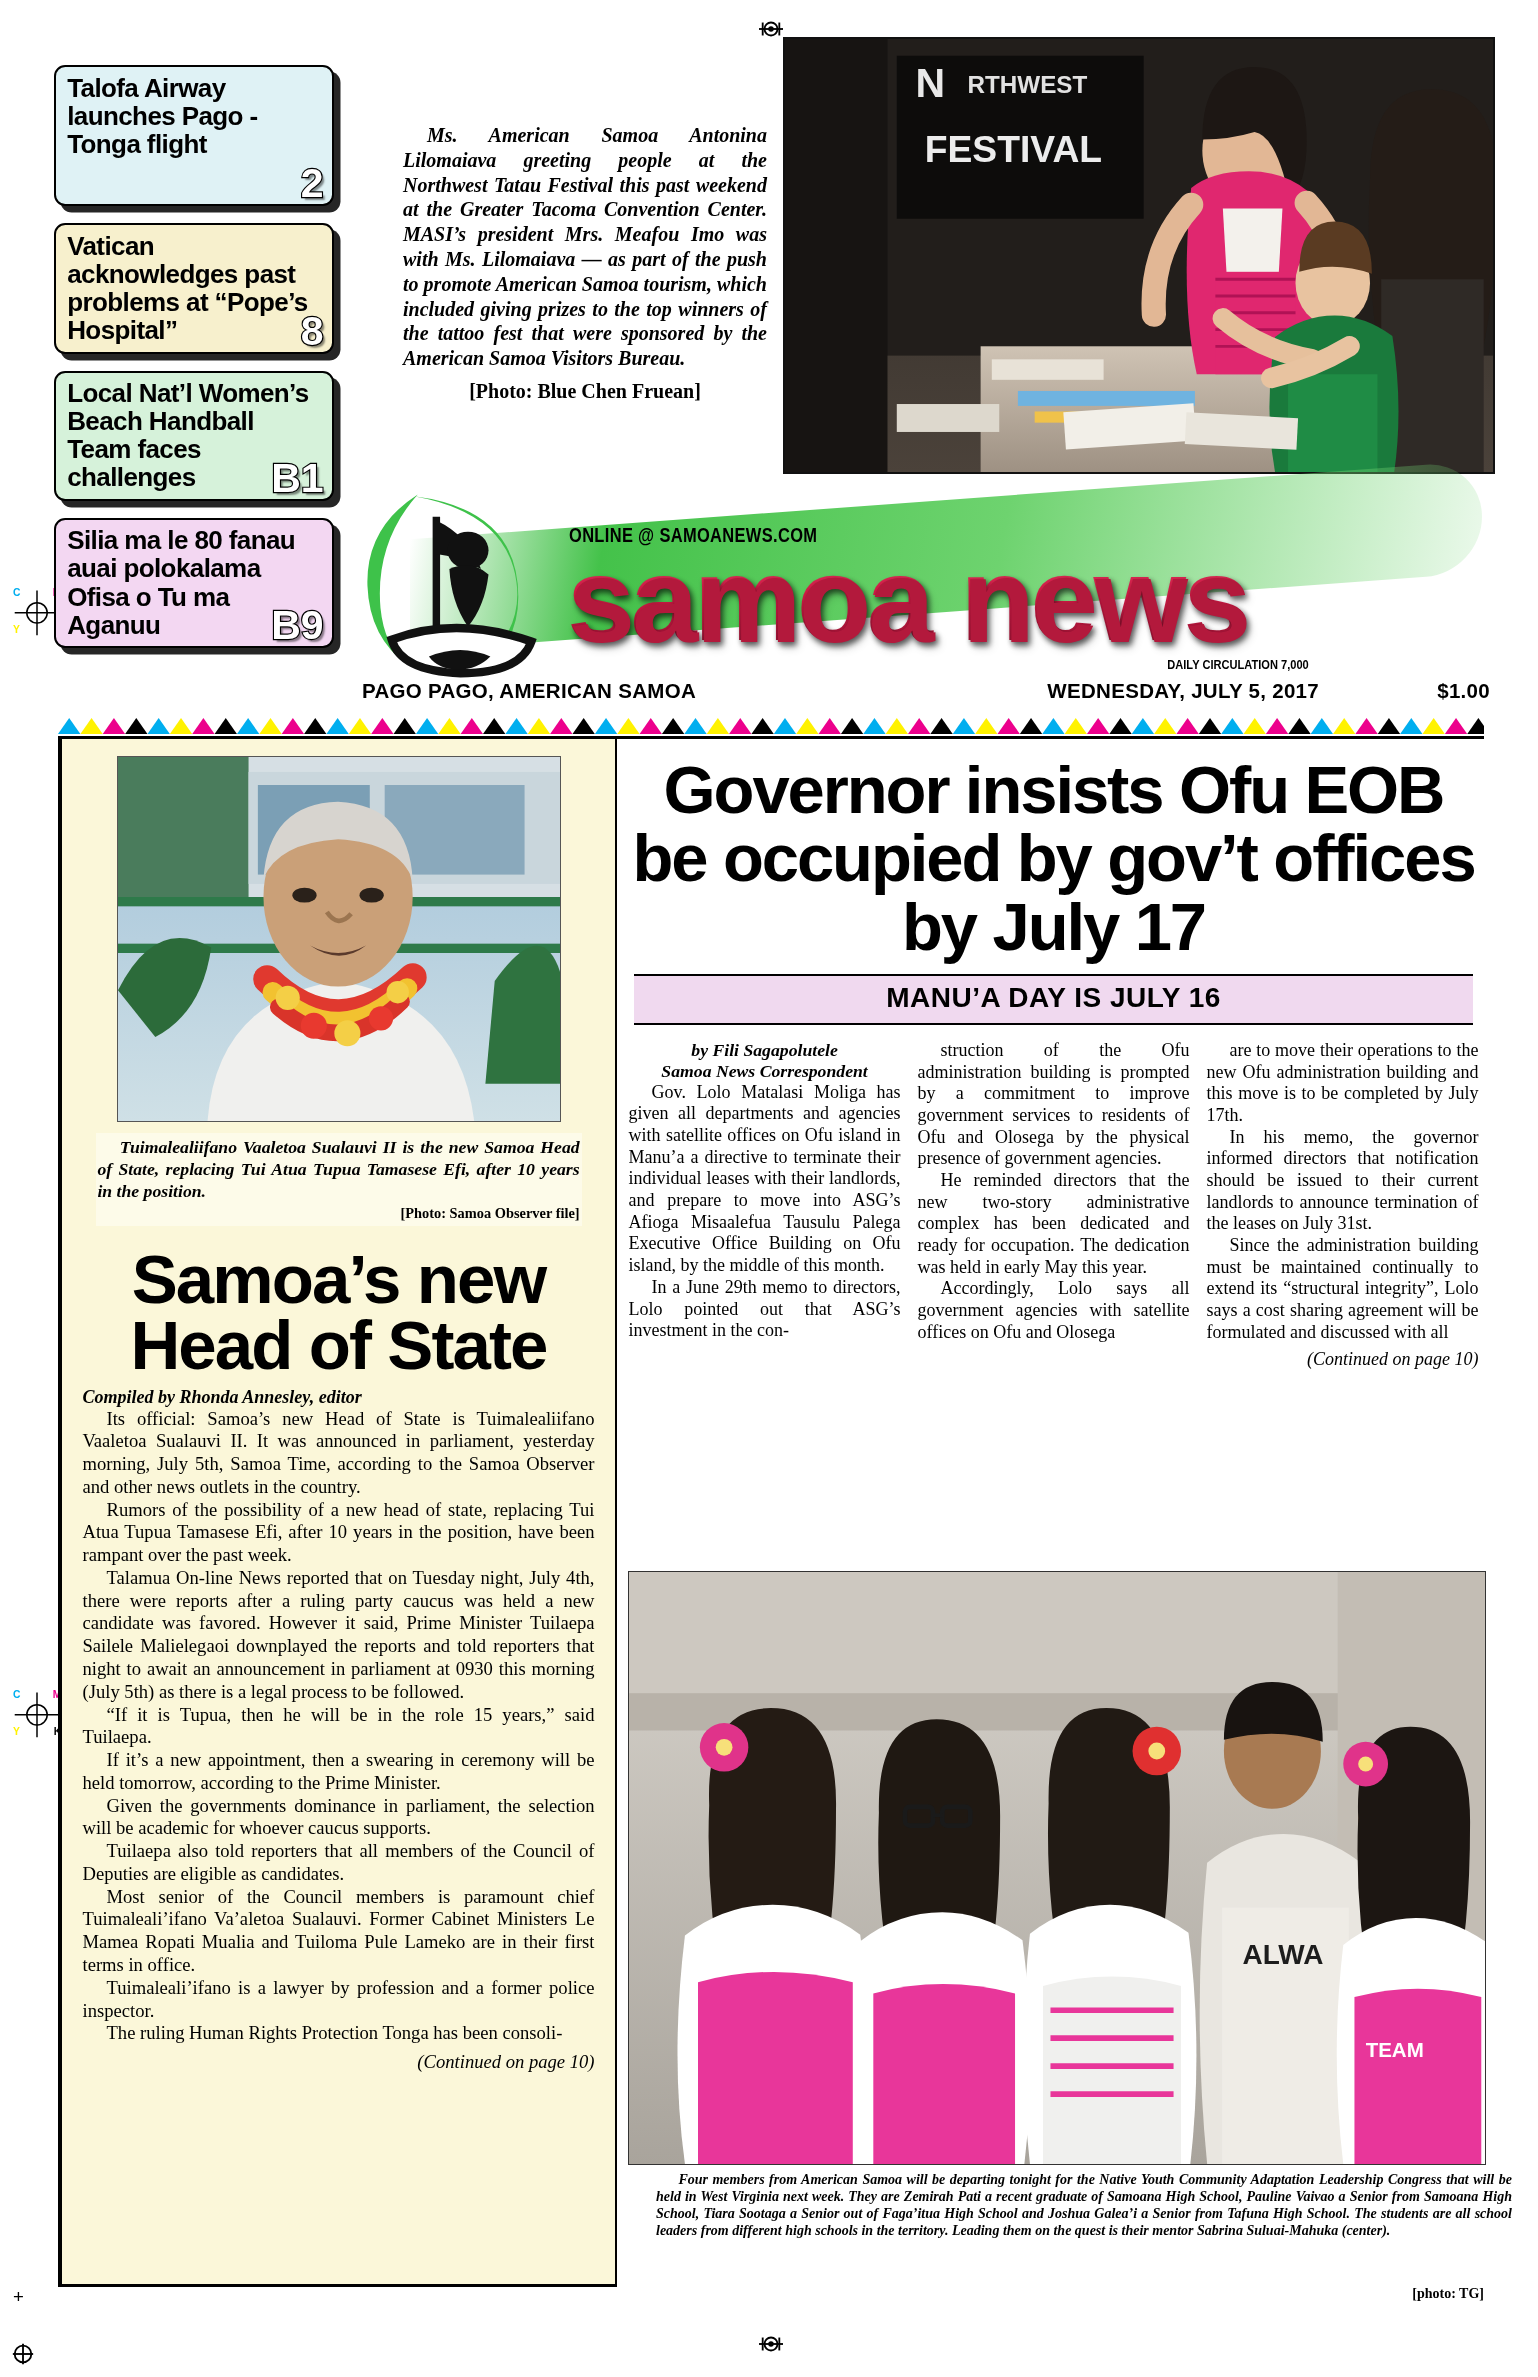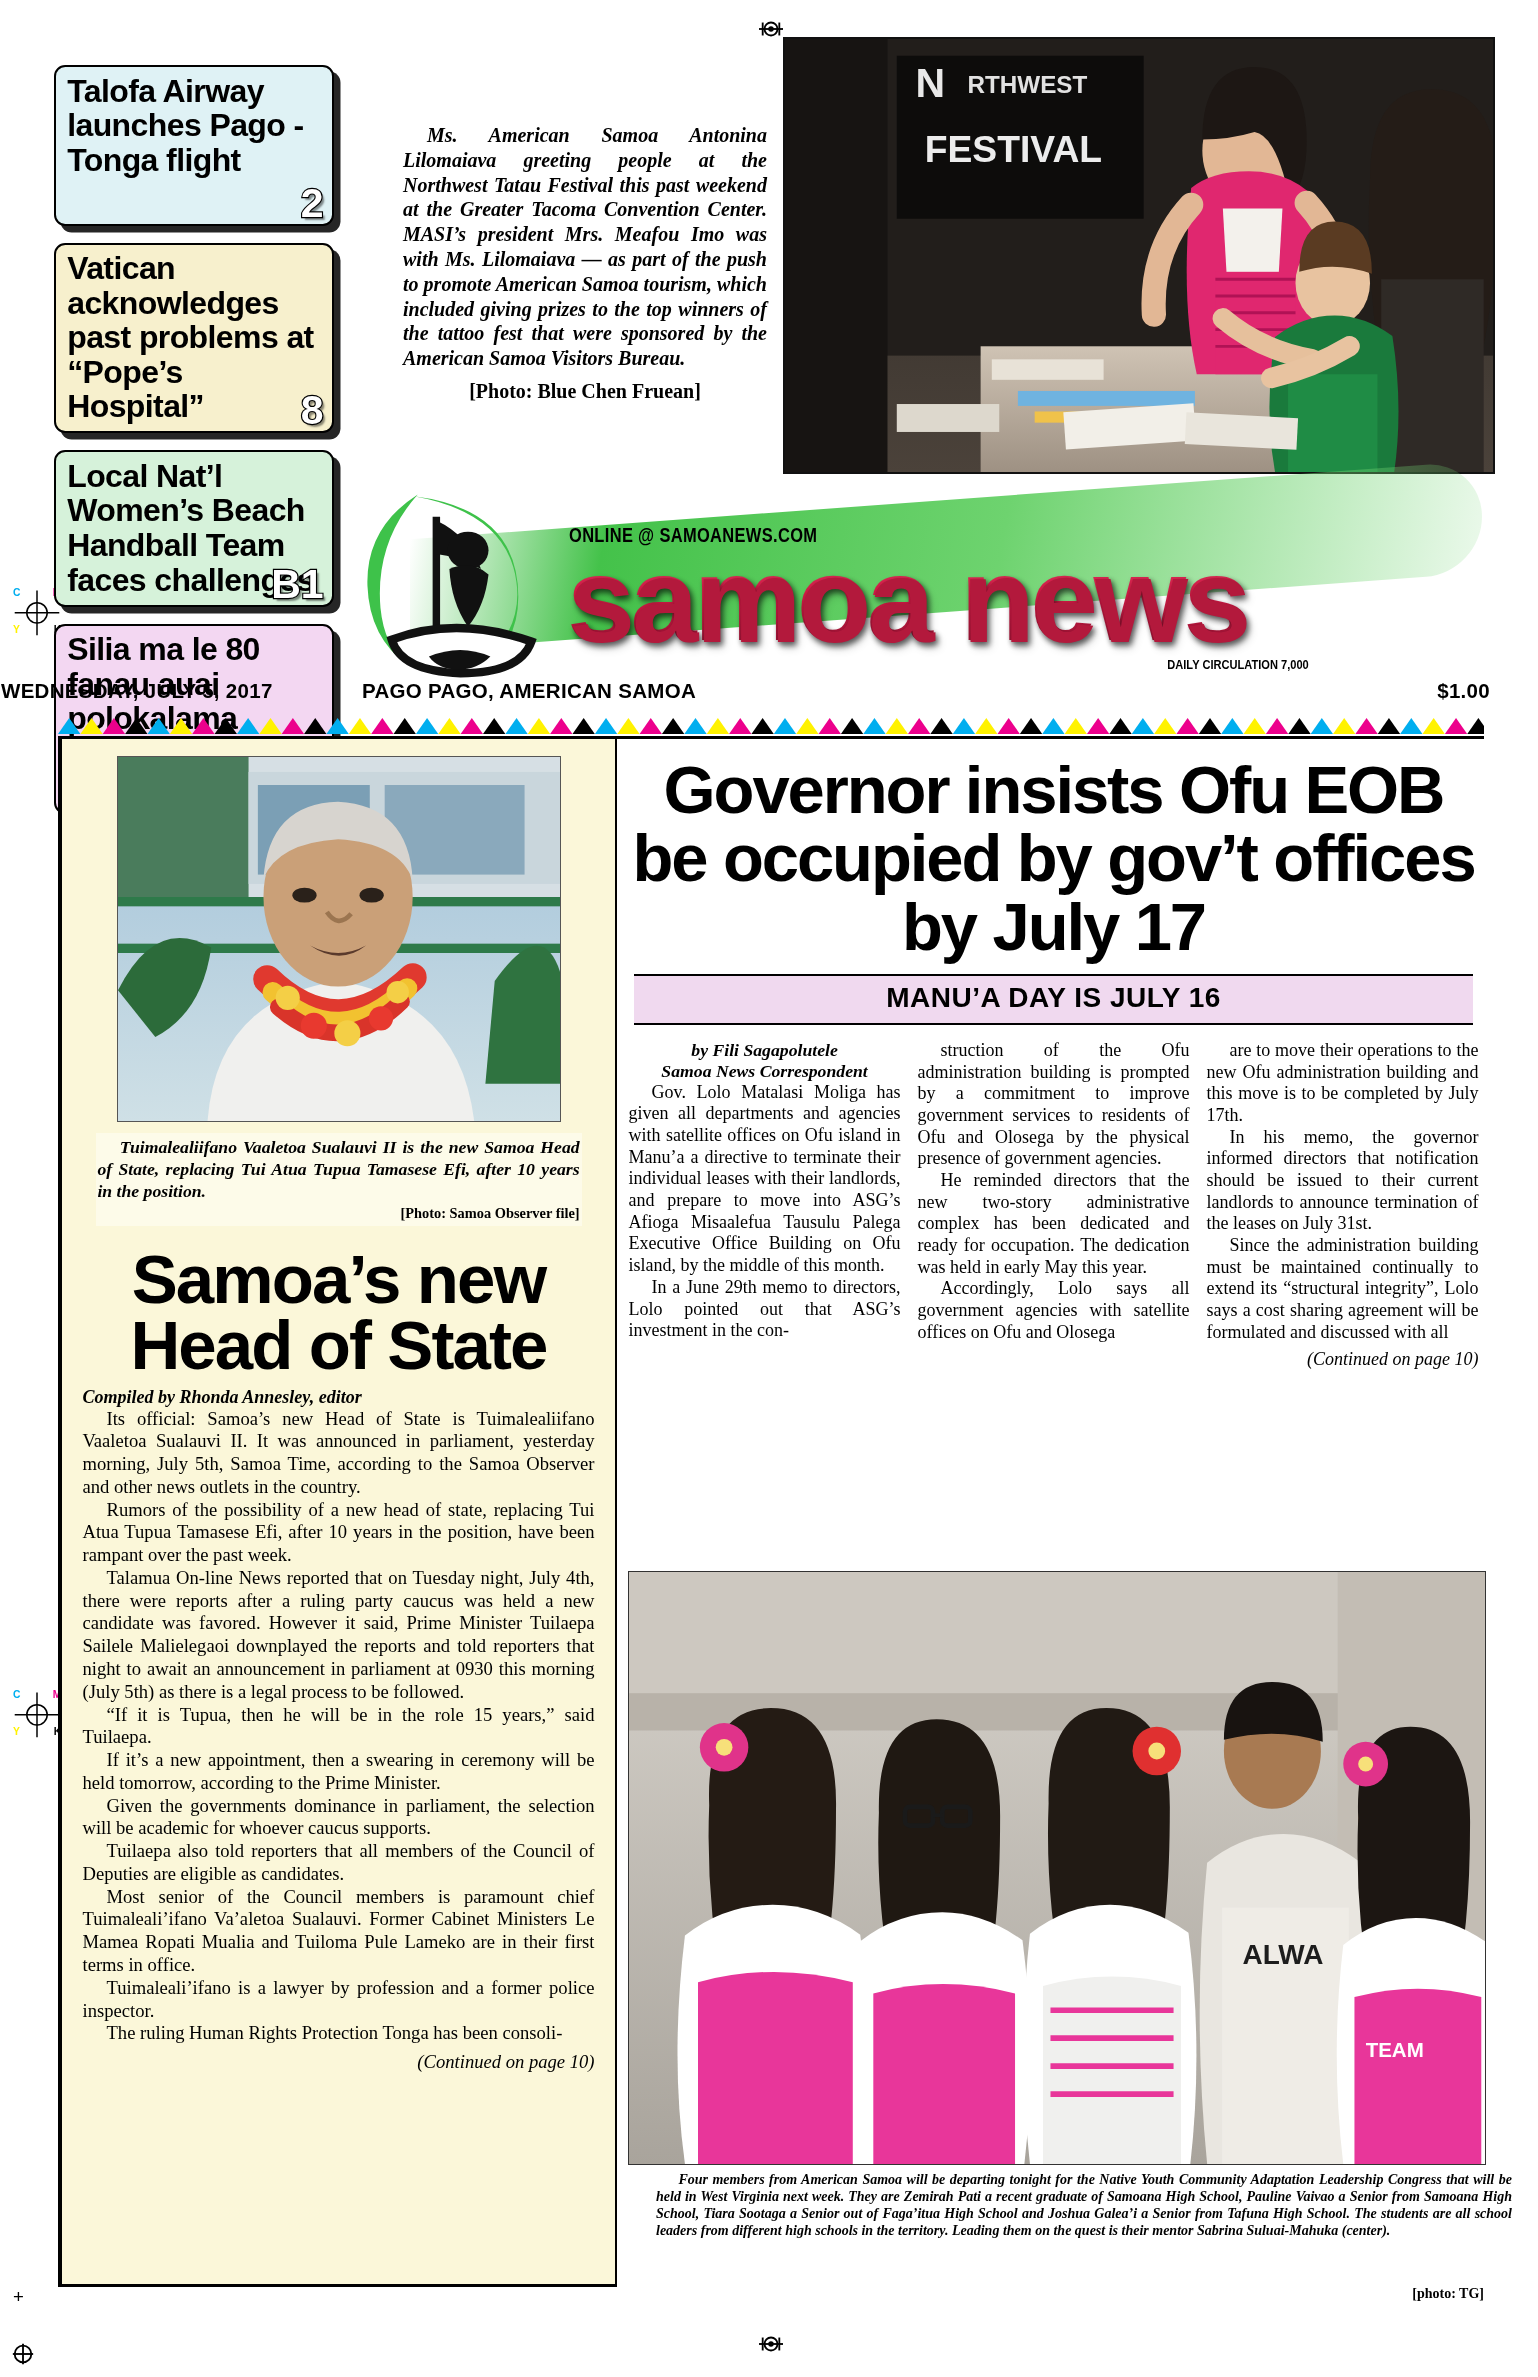--- a/index.html
+++ b/index.html
@@ -40,21 +40,21 @@
     border: 2.8px solid #000;
     border-radius: 11.2px;
     box-shadow: 6.5px 6.5px 0 rgba(0,0,0,0.85);
     margin-bottom: 17px;
     padding: 6.5px 9.3px 7.5px 11.2px;
     box-sizing: border-box;
   }
   .teaser-text {
     font-family: "Liberation Sans", sans-serif;
     font-weight: bold;
-    font-size: 32px;
+    font-size: 26px;
     line-height: 1.08;
     letter-spacing: -0.6px;
     color: #000;
     display: block;
     padding-right: 3.7px;
   }
   .teaser-page {
     position: absolute;
     right: 8.4px;
     bottom: 0px;
@@ -172,21 +172,21 @@
   }
   .dl-left, .dl-mid, .dl-right {
     position: absolute;
     font-family: "Liberation Sans", sans-serif;
     font-weight: bold;
     font-size: 20.5px;
     color: #000;
     letter-spacing: 0.3px;
   }
   .dl-left  { left: 362px; }
-  .dl-mid   { left: 1px; width: 1312px; text-align: left; }
+  .dl-mid   { left: 7px; width: 1312px; text-align: right; }
   .dl-right { right: 48px; }
 
   
   .colorbar {
     position: absolute;
     left: 58px; top: 718px;
     width: 1426px; height: 16px;
     overflow: hidden;
   }
 

